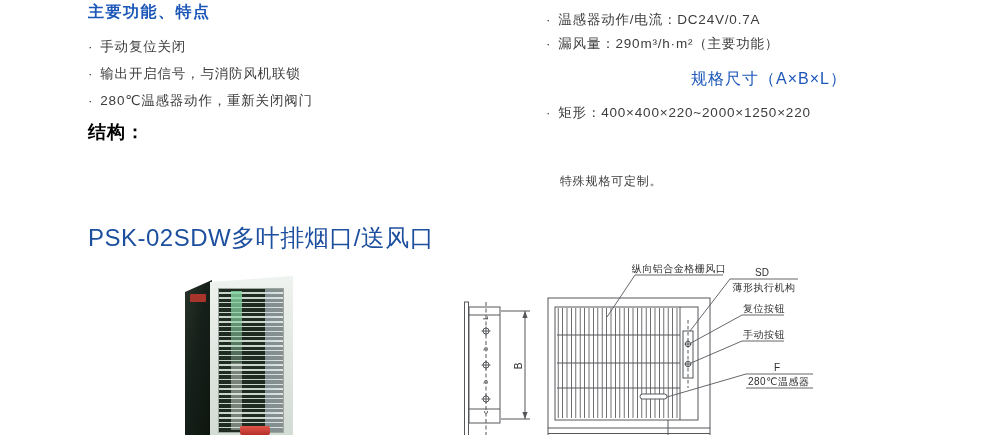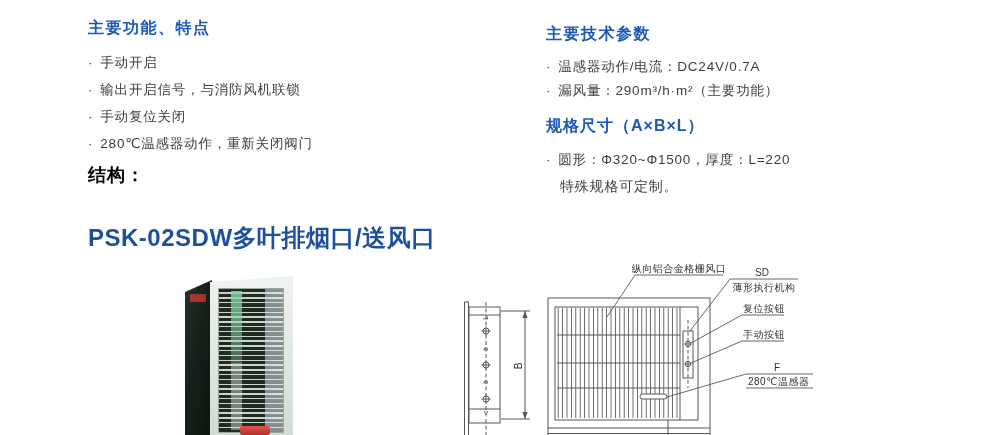--- a/index.html
+++ b/index.html
@@ -5,34 +5,34 @@
   html,body{margin:0;padding:0;background:#fff;}
   .page{
     position:relative;width:1000px;height:435px;background:#ffffff;overflow:hidden;
     font-family:"Liberation Sans","DejaVu Sans",sans-serif;color:#3c3c3c;
   }
   
   .col{position:absolute;}
   .col-features{left:88px;top:2px;width:430px;}
   .col-tech{left:546px;top:8px;width:446px;}
   h3.sec-heading{
-    margin:16px 0 10px 0;font-size:16px;font-weight:bold;color:#1c57b8;letter-spacing:1.5px;
+    margin:0 0 10px 0;font-size:16px;font-weight:bold;color:#1c57b8;letter-spacing:1.5px;
   }
   h4.sub-heading{
     margin:6px 0 1px 0;font-size:18px;font-weight:bold;color:#000000;letter-spacing:1px;
   }
   .b-line{font-size:13.5px;line-height:27px;letter-spacing:0.8px;white-space:nowrap;}
   .col-tech .b-line.tight{line-height:24px;}
   .b-line .dot{margin-right:7px;color:#3c3c3c;}
-  h3.spec-heading{margin:13px 0 9px 0;font-size:16px;font-weight:bold;color:#1c57b8;letter-spacing:1px;}
-  .note-line{font-size:14px;line-height:27px;letter-spacing:0.8px;padding-left:14px;}
+  h3.spec-heading{margin:13px 0 9px 0;font-size:16px;font-weight:normal;color:#1c57b8;letter-spacing:1px;text-align:center;}
+  .note-line{font-size:12px;line-height:27px;letter-spacing:0.8px;padding-left:14px;margin-top:42px;}
   
   .product-title{
     position:absolute;left:88px;top:222px;margin:0;
-    font-size:24px;font-weight:bold;color:#1d4f9f;letter-spacing:0.5px;white-space:nowrap;
+    font-size:24px;font-weight:normal;color:#1d4f9f;letter-spacing:0.5px;white-space:nowrap;
   }
   
   .photo{position:absolute;left:185px;top:272px;width:108px;height:163px;}
   .photo *{position:absolute;}
   .photo-side{
     left:0;top:0;width:27px;height:163px;
     clip-path:polygon(0 20px,100% 8px,100% 163px,0 163px);
     background:linear-gradient(100deg,#28332a 0%,#16201a 45%,#0d140e 100%);
   }
   .photo-face{
@@ -58,45 +58,41 @@
   .dg-mark{font-size:6.5px;fill:#4a4a4e;}
 </style>
 </head>
 <body>
 
 <div class="page">
 
   <section class="col col-features">
     <h3 class="sec-heading">主要功能、特点</h3>
     <div class="b-line">
-      <span class="dot">·</span><span>手动开启</span>
+      <span class="dot">·</span><span>手动复位关闭</span>
     </div>
     <div class="b-line">
       <span class="dot">·</span><span>输出开启信号，与消防风机联锁</span>
-    </div>
-    <div class="b-line">
-      <span class="dot">·</span><span>手动复位关闭</span>
     </div>
     <div class="b-line">
       <span class="dot">·</span><span>280℃温感器动作，重新关闭阀门</span>
     </div>
     <h4 class="sub-heading">结构：</h4>
   </section>
 
   <section class="col col-tech">
-    <h3 class="sec-heading">主要技术参数</h3>
     <div class="b-line tight">
       <span class="dot">·</span><span>温感器动作/电流：DC24V/0.7A</span>
     </div>
     <div class="b-line tight">
       <span class="dot">·</span><span>漏风量：290m³/h·m²（主要功能）</span>
     </div>
     <h3 class="spec-heading">规格尺寸（A×B×L）</h3>
     <div class="b-line">
-      <span class="dot">·</span><span>圆形：Φ320~Φ1500，厚度：L=220</span>
+      <span class="dot">·</span><span>矩形：400×400×220~2000×1250×220</span>
     </div>
     <div class="note-line">特殊规格可定制。</div>
   </section>
 
   <h2 class="product-title">PSK-02SDW多叶排烟口/送风口</h2>
 
   <div class="photo">
     <div class="photo-side">
       <div class="red-label-top"></div>
     </div>

